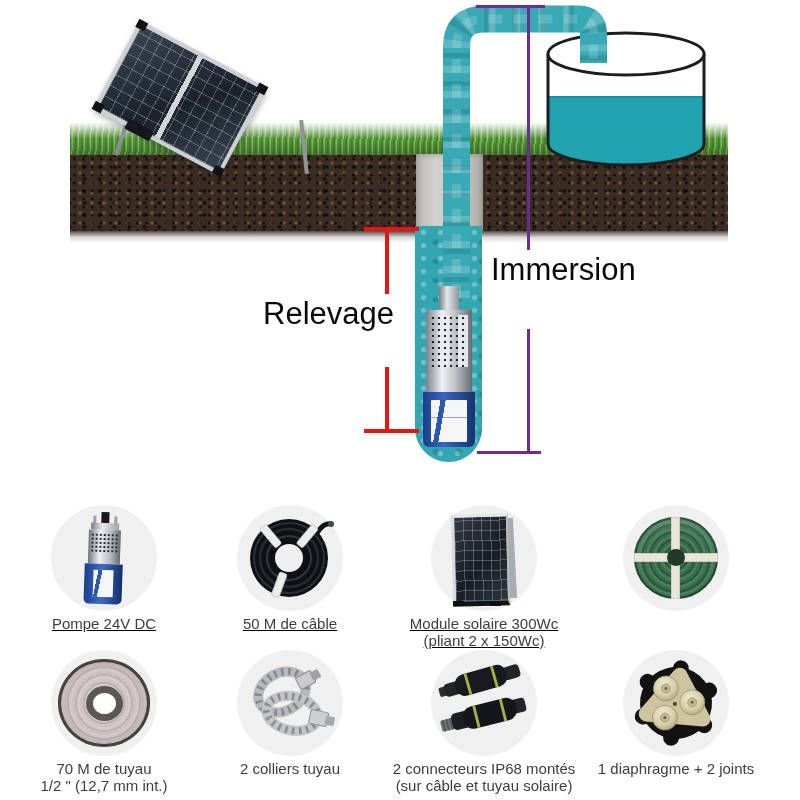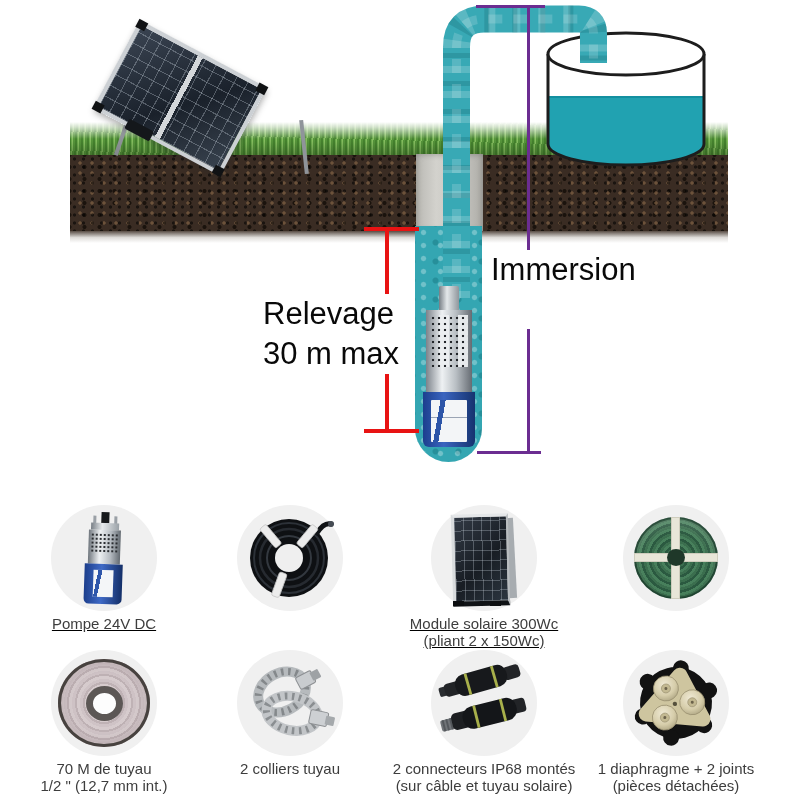--- a/index.html
+++ b/index.html
@@ -187,21 +187,20 @@
   <div class="abs mline red-v2"></div>
   <div class="abs mline red-t1"></div>
   <div class="abs mline red-t2"></div>
   <div class="abs pline pur-v1"></div>
   <div class="abs pline pur-v2"></div>
   <div class="abs pline pur-t1"></div>
   <div class="abs pline pur-t2"></div>
 
   <div class="abs dlabel immersion">
     <div>Relevage</div>
-    <div>30 m max</div>
   </div>
   <div class="abs dlabel relevage">
     <div>Immersion</div>
   </div>
 
   <div class="cell r1 c1">
     <div class="pcircle">
       <div class="ppump">
         <div class="pp-cap"></div>
         <div class="pp-pin l"></div>
@@ -231,20 +230,23 @@
         <g transform="rotate(40 45 44)">
             <rect x="41" y="3" width="8" height="25" rx="2" fill="#ececec" stroke="#c6c6c6" stroke-width="0.8"></rect>
           </g>
         <g transform="rotate(200 45 44)">
             <rect x="41" y="3" width="8" height="25" rx="2" fill="#ececec" stroke="#c6c6c6" stroke-width="0.8"></rect>
           </g>
         <g transform="rotate(320 45 44)">
             <rect x="41" y="3" width="8" height="25" rx="2" fill="#ececec" stroke="#c6c6c6" stroke-width="0.8"></rect>
           </g>
       </svg>
+    </div>
+    <div class="plabel">
+      <span style="display:block">50 M de câble</span>
     </div>
   </div>
 
   <div class="cell r1 c3">
     <div class="pcircle">
       <div class="mod">
         <div class="mod-stand"></div>
         <div class="mod-face"></div>
         <div class="mod-foot f1"></div>
         <div class="mod-foot f2"></div>
@@ -359,17 +361,16 @@
           <circle cx="37" cy="60" r="4.5" fill="#c3b992" stroke="#958c6c" stroke-width="0.6"></circle>
           <circle cx="34" cy="31" r="1.5" fill="#6b624a"></circle>
           <circle cx="62" cy="41" r="1.5" fill="#6b624a"></circle>
           <circle cx="37" cy="60" r="1.5" fill="#6b624a"></circle>
           <circle cx="45" cy="45" r="2.2" fill="#55503c"></circle>
         </g>
       </svg>
     </div>
     <div class="plabel">
       <span style="display:block">1 diaphragme + 2 joints</span>
-      <span style="display:block">(pièces détachées)</span>
     </div>
   </div>
 
 </div>
 
 </body></html>

